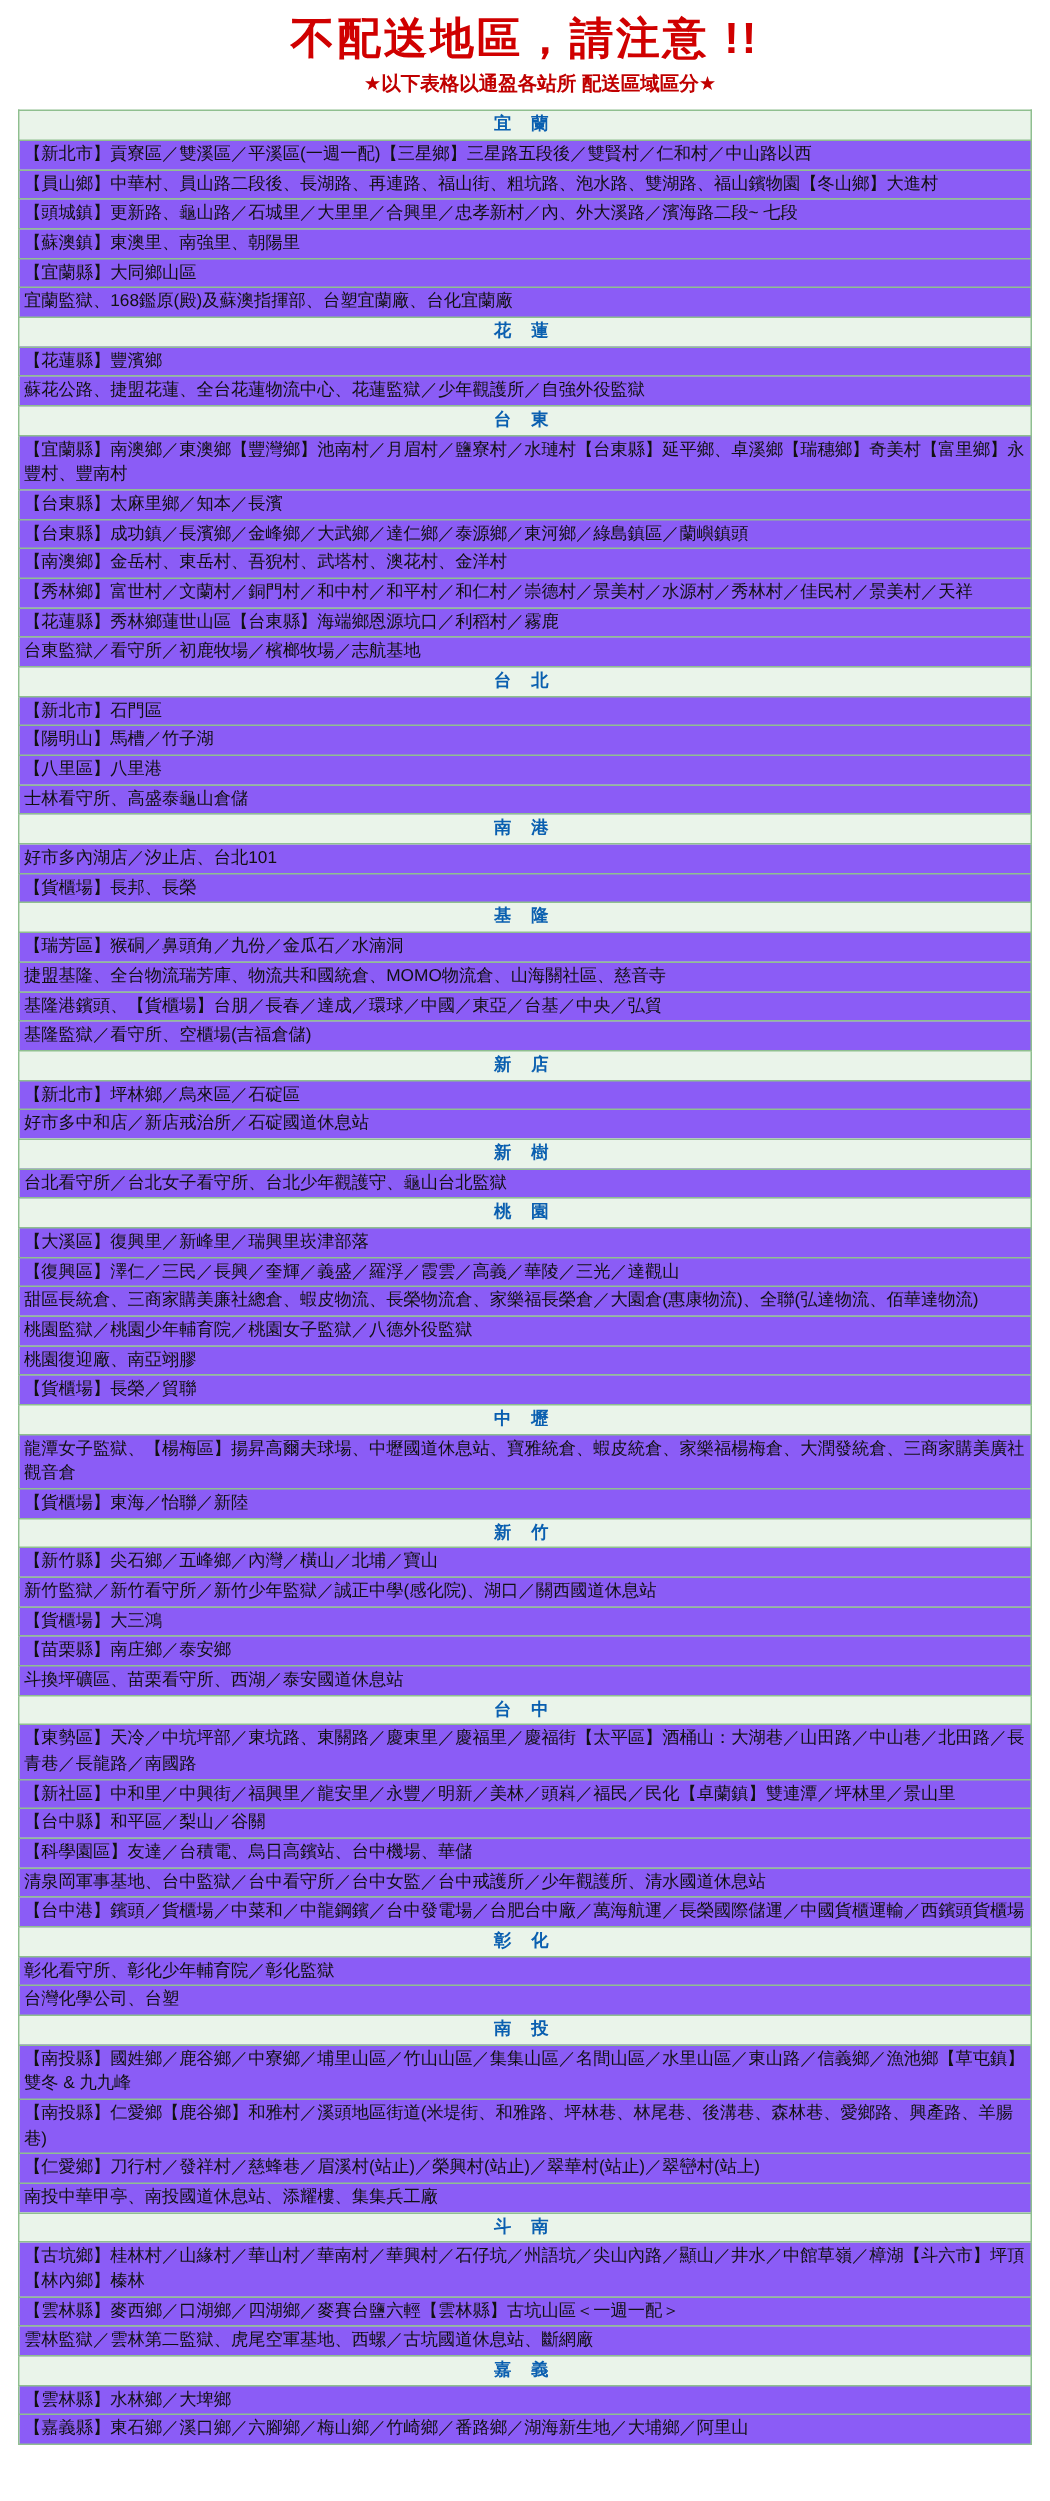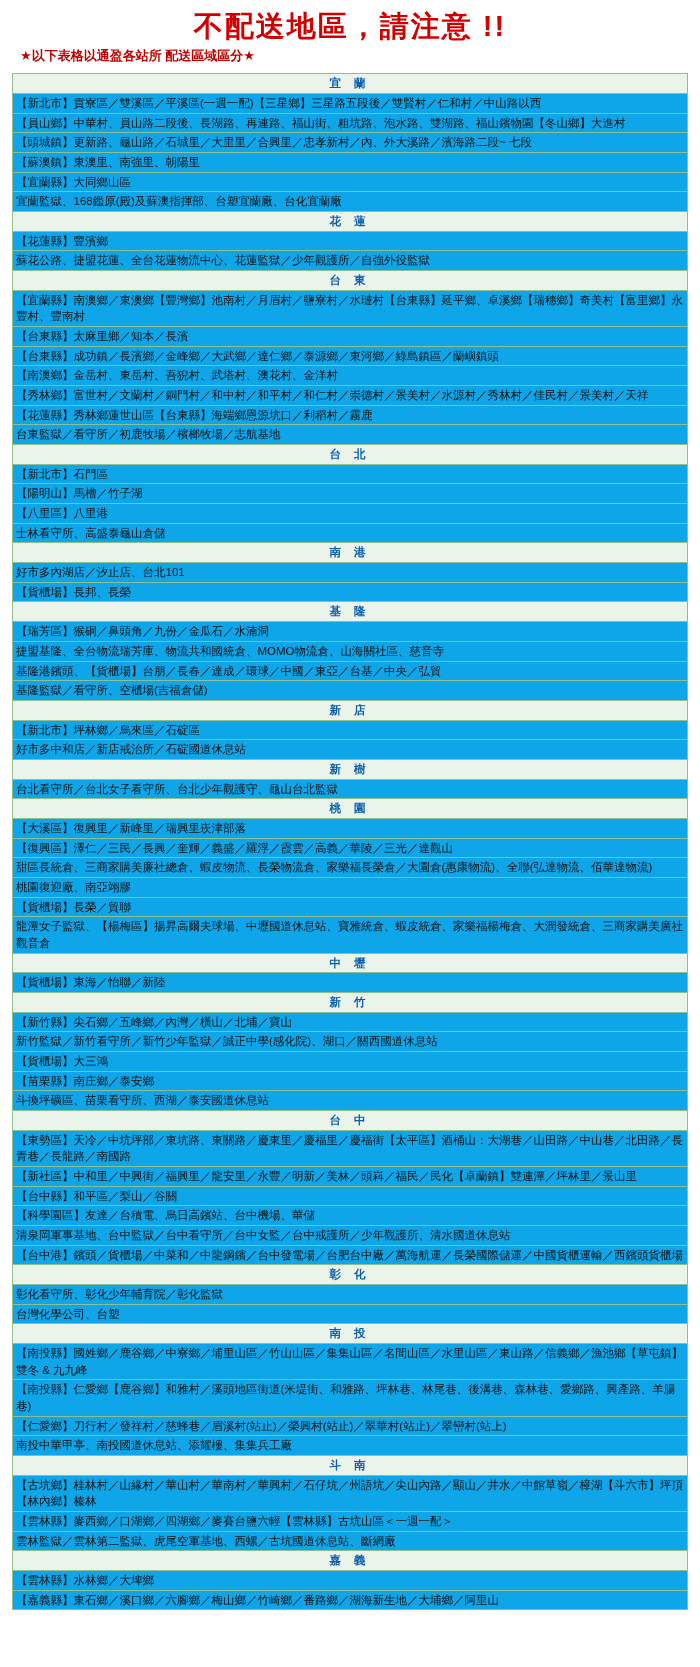--- a/index.html
+++ b/index.html
@@ -13,21 +13,21 @@
   .title{
     text-align:center;
     font-size:29px;
     font-weight:bold;
     color:#d00000;
     letter-spacing:2px;
     padding-top:10px;
     line-height:1.15;
   }
   .subtitle{
-    text-align:left;
+    text-align:center;
     font-size:13px;
     font-weight:bold;
     color:#c00000;
     padding:4px 0 8px 0;
     margin-left:20px;
   }
   table.main{
     width:676px;
     margin:0 auto;
     border-collapse:collapse;
@@ -45,21 +45,21 @@
     text-align:center;
     font-weight:bold;
     color:#0a5fb0;
     background:#eaf4ea;
     font-size:13px;
     letter-spacing:5px;
     padding:1px 0;
     margin-top:44px;
   }
   td.row{
-    background:#0ea5e9;
+    background:#8b5cf6;
     color:#111;
   }
 </style>
 </head>
 <body>
 
 <div class="page">
 
   <div class="title">不配送地區，請注意 !!</div>
   <div class="subtitle">★以下表格以通盈各站所 配送區域區分★</div>
@@ -180,30 +180,33 @@
         <tr>
           <td class="row">【大溪區】復興里／新峰里／瑞興里崁津部落</td>
         </tr>
         <tr>
           <td class="row">【復興區】澤仁／三民／長興／奎輝／義盛／羅浮／霞雲／高義／華陵／三光／達觀山</td>
         </tr>
         <tr>
           <td class="row">甜區長統倉、三商家購美廉社總倉、蝦皮物流、長榮物流倉、家樂福長榮倉／大園倉(惠康物流)、全聯(弘達物流、佰華達物流)</td>
         </tr>
         <tr>
+          <td class="row">桃園監獄／桃園少年輔育院／桃園女子監獄／八德外役監獄</td>
+        </tr>
+        <tr>
           <td class="row">桃園復迎廠、南亞翊膠</td>
         </tr>
         <tr>
           <td class="row">【貨櫃場】長榮／貿聯</td>
         </tr>
         <tr>
+          <td class="region">中 壢</td>
+        </tr>
+        <tr>
           <td class="row">龍潭女子監獄、【楊梅區】揚昇高爾夫球場、中壢國道休息站、寶雅統倉、蝦皮統倉、家樂福楊梅倉、大潤發統倉、三商家購美廣社觀音倉</td>
-        </tr>
-        <tr>
-          <td class="region">中 壢</td>
         </tr>
         <tr>
           <td class="row">【貨櫃場】東海／怡聯／新陸</td>
         </tr>
         <tr>
           <td class="region">新 竹</td>
         </tr>
         <tr>
           <td class="row">【新竹縣】尖石鄉／五峰鄉／內灣／橫山／北埔／寶山</td>
         </tr>

